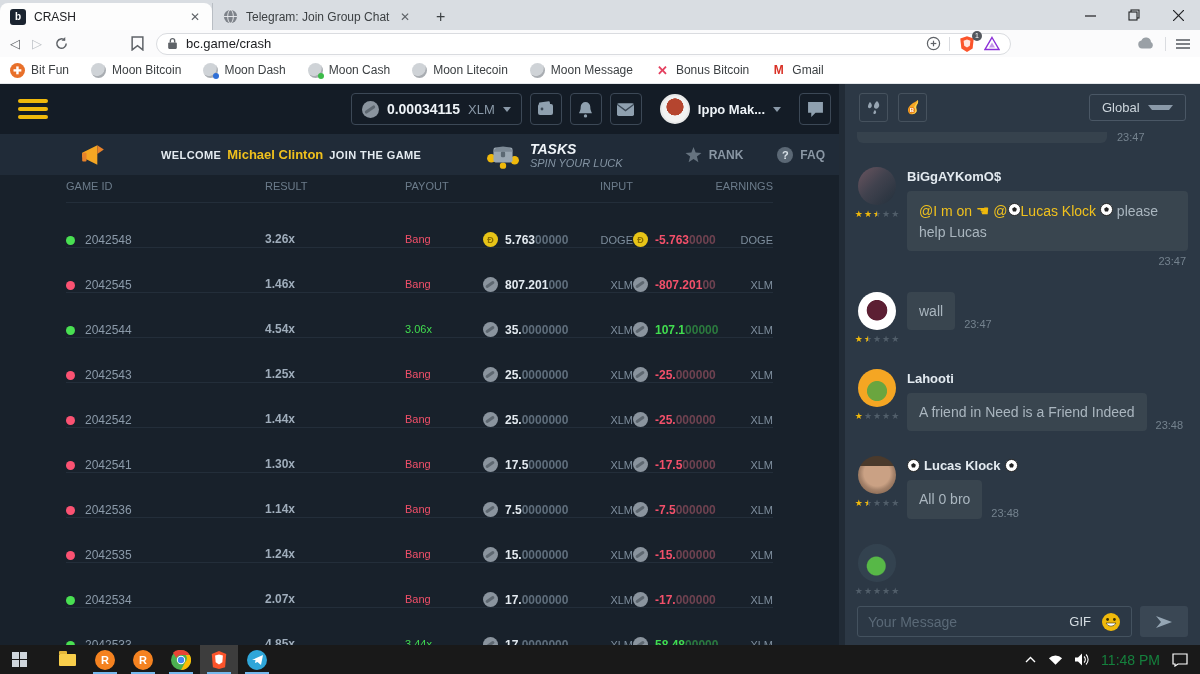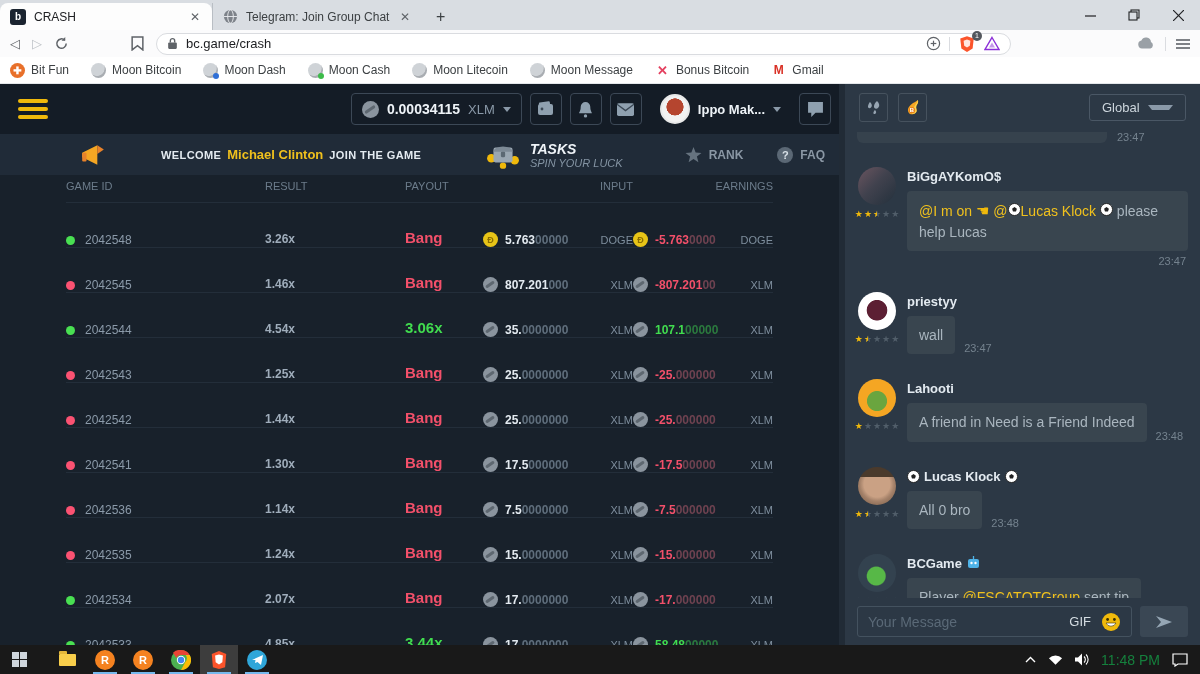--- a/index.html
+++ b/index.html
@@ -78,21 +78,21 @@
   .c2{width:140px}
   .c3{width:78px}
   .c4{width:150px;display:flex;align-items:center}
   .c5{width:140px;display:flex;align-items:center}
   .c4 .cur,.c5 .cur{margin-left:auto}
   .dot{width:9px;height:9px;border-radius:50%;flex:none}
   .dot.green{background:#49e052}
   .dot.red{background:#fb5272}
   .gid{font-size:12px;color:#8b9aa9}
   .res{font-size:12px;font-weight:bold;color:#9fadbb}
-  .pay{font-size:15px;font-weight:bold}
+  .pay{font-size:11px;font-weight:normal}
   .pay.bang{color:#f3506a}
   .pay.win{color:#41dd4f}
   .amt{font-size:12px;font-weight:bold;margin-left:7px}
   .amt .m{color:#e3eaf0}.amt .d{color:#5f6e7c}
   .amt.loss .m{color:#f3506a}.amt.loss .d{color:#6e4250}
   .amt.win .m{color:#41dd4f}.amt.win .d{color:#2b7a3e}
   .cur{font-size:11px;color:#7e8e9d}
   .c4 .coin,.c5 .coin{width:15px;height:15px;font-size:9px}
   .coin-xlm.sm::after{left:2px;top:6px;width:10px}
 
@@ -600,23 +600,20 @@
               <span class="cavatar av-priest"></span>
               <span class="stars">
                 <span class="star full">★</span>
                 <span class="star half">★<span class="ov">★</span></span>
                 <span class="star">★</span>
                 <span class="star">★</span>
                 <span class="star">★</span>
               </span>
             </div>
             <div class="mbody">
-              <div class="mname">
-                <span>priestyy</span>
-              </div>
               <div class="mline">
                 <span class="bubble"><span>wall</span></span>
                 <span class="mtime">23:47</span>
               </div>
             </div>
           </div>
           <div class="cmsg">
             <div class="avcol">
               <span class="cavatar av-lahooti"></span>
               <span class="stars">
@@ -670,29 +667,20 @@
             <div class="avcol">
               <span class="cavatar av-bcgame"></span>
               <span class="stars">
                 <span class="star">★</span>
                 <span class="star">★</span>
                 <span class="star">★</span>
                 <span class="star">★</span>
                 <span class="star">★</span>
               </span>
             </div>
-            <div class="mbody"><div class="mname">
-                <span>BCGame</span>
-                <svg width="15" height="14" viewBox="0 0 15 14">
-                  <rect x="2" y="3" width="11" height="9" rx="2" fill="#4fb3e8"></rect>
-                  <line x1="7.5" y1="0" x2="7.5" y2="3" stroke="#4fb3e8" stroke-width="1.3"></line>
-                  <circle cx="5.5" cy="7" r="1.2" fill="#fff"></circle>
-                  <circle cx="9.5" cy="7" r="1.2" fill="#fff"></circle>
-                </svg>
-              </div><span class="bubble"><span>Player </span><span class="mention">@FSCATQTGroup</span><span> sent tip </span></span></div>
           </div>
         </div>
       <div class="chatinput">
         <div class="inputbox">
           <input placeholder="Your Message" style="">
           <span class="giflabel">GIF</span>
           <svg width="20" height="20" viewBox="0 0 20 20">
               <circle cx="10" cy="10" r="9" fill="#f0b90b"></circle>
               <circle cx="6.6" cy="7.5" r="1.4" fill="#3a2f00"></circle>
               <circle cx="13.4" cy="7.5" r="1.4" fill="#3a2f00"></circle>

